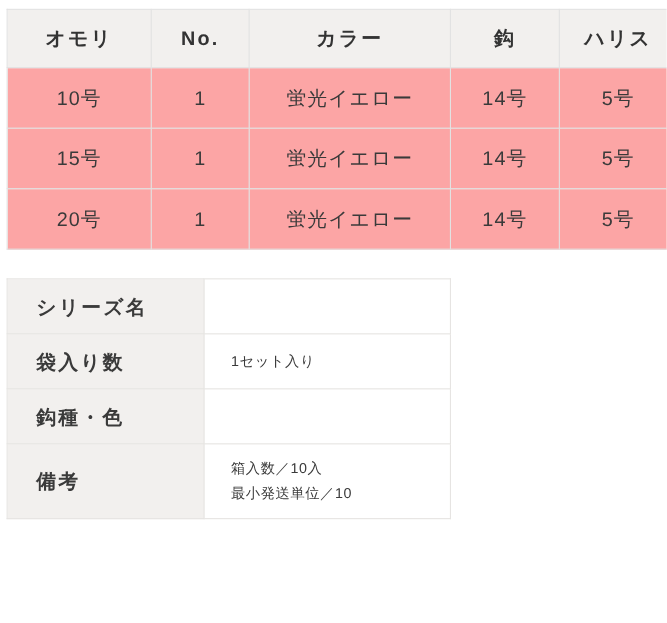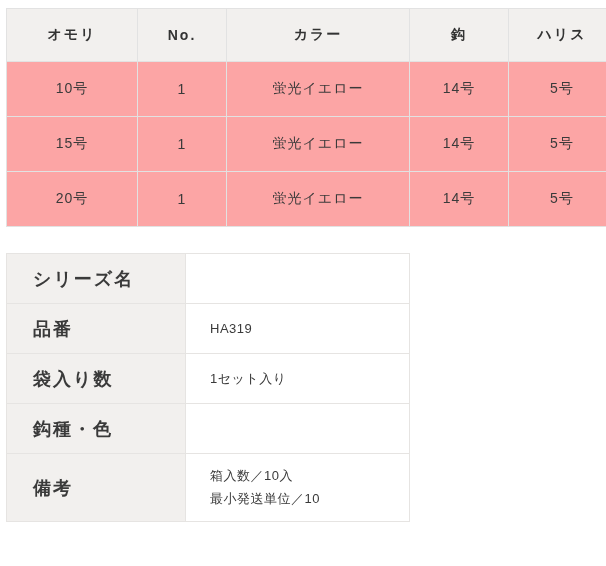--- a/index.html
+++ b/index.html
@@ -27,21 +27,21 @@
     border-collapse: collapse;
     width: 594px;
     margin: 8px 0 0 6px;
     table-layout: fixed;
   }
   table.spec th,
   table.spec td {
     border: 1px solid #e2e2e2;
     text-align: center;
     vertical-align: middle;
-    font-size: 14px;
+    font-size: 18px;
     font-weight: normal;
     color: #3a3a3a;
     letter-spacing: 1px;
   }
   table.spec thead th {
     background: #f2f0ee;
     height: 50px;
     font-weight: bold;
     color: #333333;
     letter-spacing: 2px;
@@ -130,24 +130,20 @@
     </tbody>
   </table>
 
   <table class="details">
     <tbody>
       <tr>
         <th>シリーズ名</th>
         <td></td>
       </tr>
       <tr>
-        <th>品番</th>
-        <td>HA319</td>
-      </tr>
-      <tr>
         <th>袋入り数</th>
         <td>1セット入り</td>
       </tr>
       <tr>
         <th>鈎種・色</th>
         <td></td>
       </tr>
       <tr class="tall">
         <th>備考</th>
         <td>

